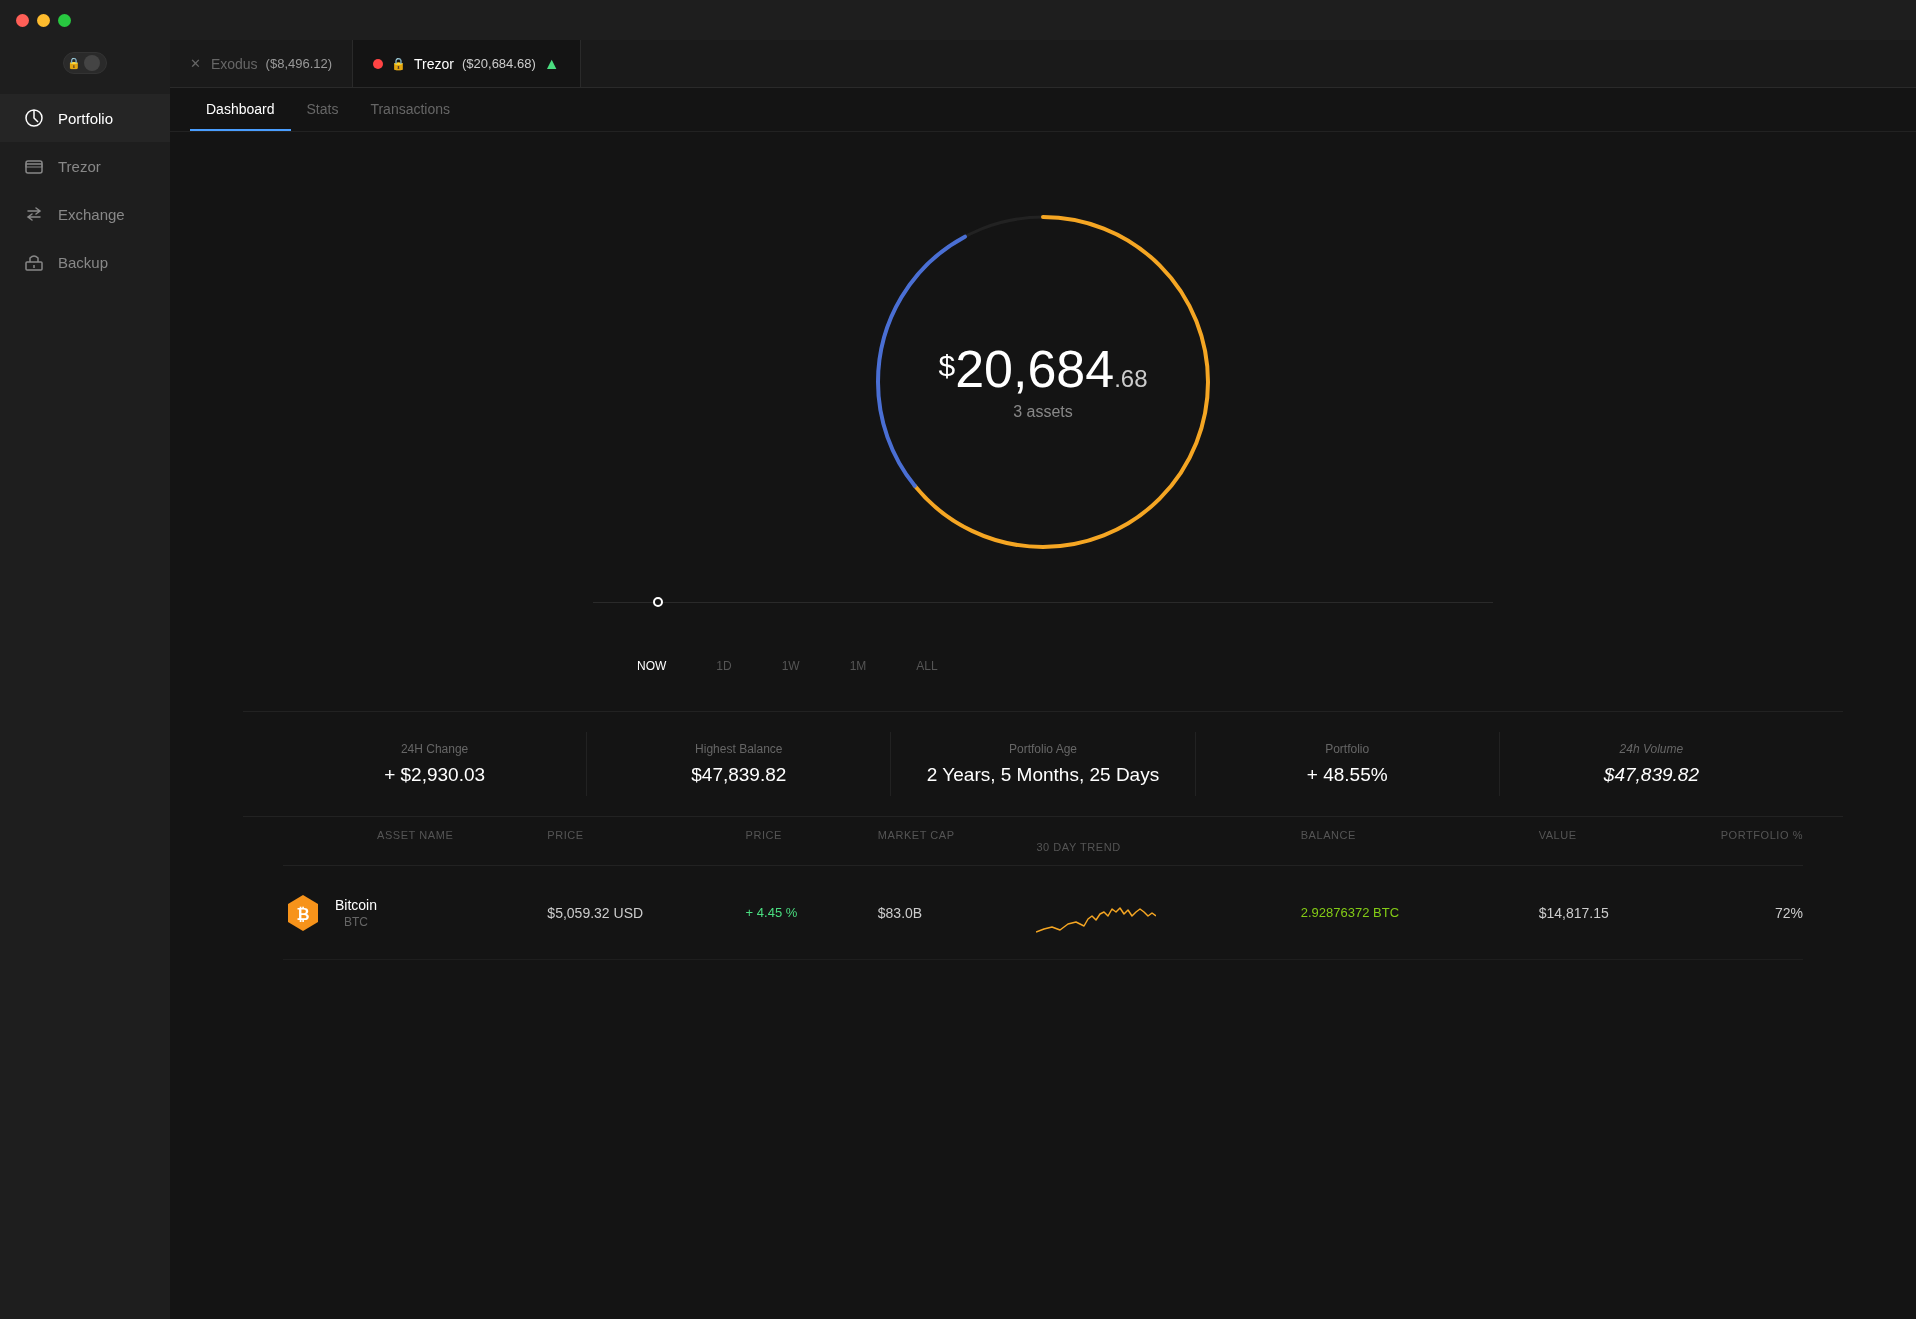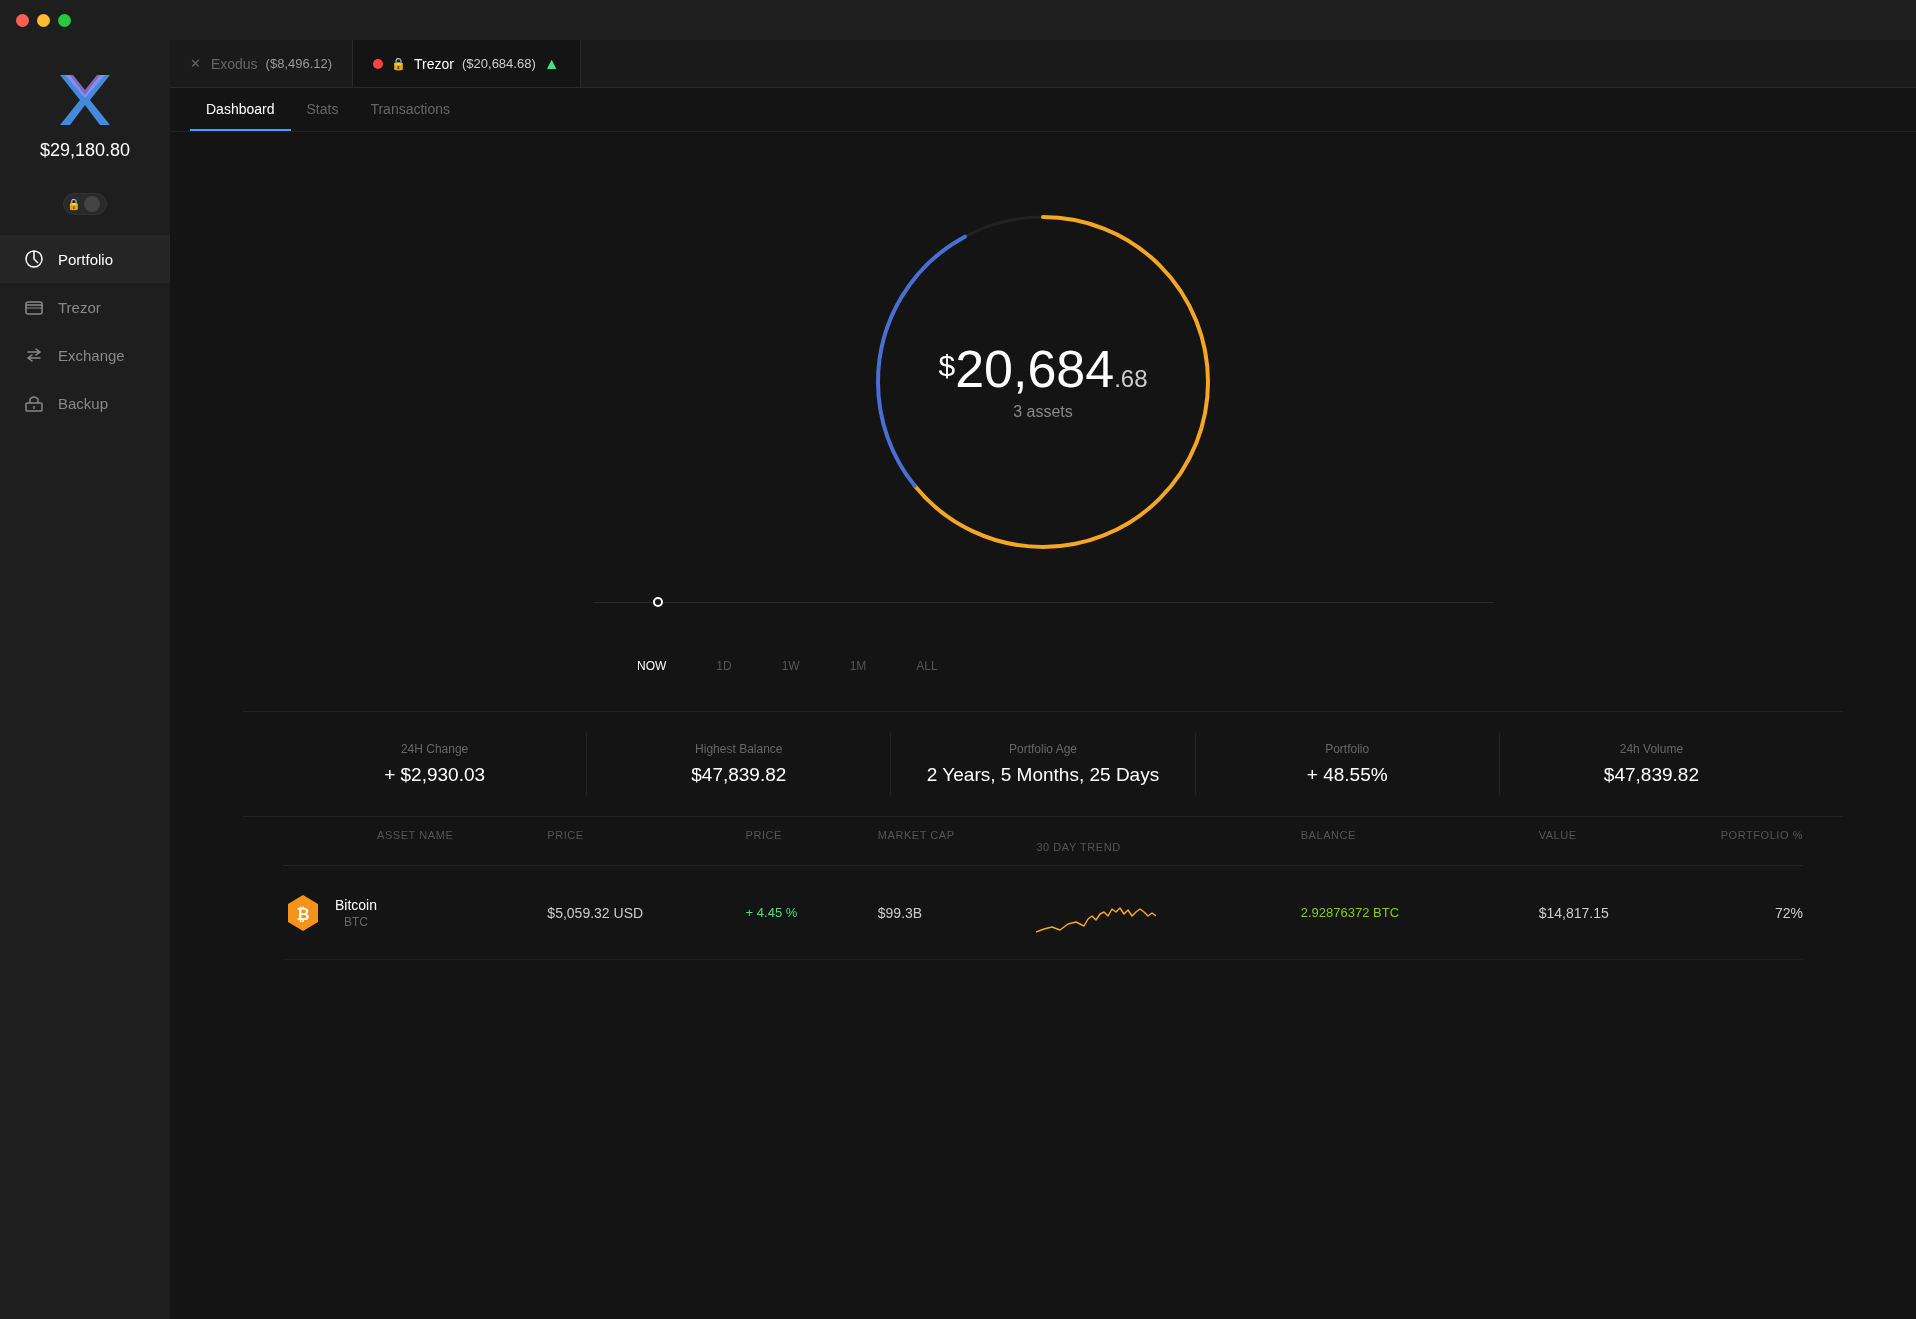--- a/index.html
+++ b/index.html
@@ -332,21 +332,21 @@
     }
     .stat-item {
       flex: 1;
       display: flex;
       flex-direction: column;
       align-items: center;
       gap: 8px;
       padding: 10px 0;
       border-right: 1px solid #222;
     }
-    .stat-item:last-child { border-right: none; }
+    .stat-item:last-child { border-right: none; font-style: italic; }
     .stat-label {
       color: #666;
       font-size: 12px;
       text-align: center;
     }
     .stat-value {
       color: #ffffff;
       font-size: 19px;
       font-weight: 400;
       text-align: right;
@@ -435,28 +435,20 @@
   <div class="titlebar-dots">
     <div class="dot dot-red"></div>
     <div class="dot dot-yellow"></div>
     <div class="dot dot-green"></div>
   </div>
 </div>
 
 <div class="app-container">
 
   <div class="sidebar">
-    <div class="sidebar-logo">
-
-      <svg class="logo-icon" viewBox="0 0 60 60" fill="none" xmlns="http://www.w3.org/2000/svg">
-        <polygon points="5,5 25,30 5,55 15,55 30,35 45,55 55,55 35,30 55,5 45,5 30,25 15,5" fill="#4a9eff" opacity="0.85"></polygon>
-        <polygon points="10,5 30,28 50,5 42,5 30,20 18,5" fill="#a78bfa" opacity="0.7"></polygon>
-      </svg>
-      <div class="sidebar-balance">$29,180.80</div>
-    </div>
 
     <div class="sidebar-lock">
       <div class="lock-toggle">
         <span class="lock-icon-small">🔒</span>
         <div class="lock-dot"></div>
       </div>
     </div>
 
     <nav class="sidebar-nav">
 
@@ -617,21 +609,21 @@
                 </svg>
               </div>
               <div class="asset-name-text">
                 <span class="asset-name-main">Bitcoin</span>
                 <span class="asset-name-ticker">BTC</span>
               </div>
             </div>
           </div>
           <div class="col col-price asset-price">$5,059.32 USD</div>
           <div class="col col-price-change asset-change-pos">+ 4.45 %</div>
-          <div class="col col-mcap asset-mcap">$99.3B</div>
+          <div class="col col-mcap asset-mcap">$83.0B</div>
           <div class="col col-trend">
             
             <svg class="spark-chart" viewBox="0 0 120 45">
               <polyline points="0,38 8,35 16,33 24,36 32,30 40,28 48,32 52,25 56,22 60,26 64,20 68,18 72,22 76,15 80,18 84,14 88,20 92,16 96,22 100,18 104,15 108,18 112,22 116,19 120,22" fill="none" stroke="#f5a623" stroke-width="1.5" stroke-linejoin="round"></polyline>
             </svg>
           </div>
           <div class="col col-balance asset-balance">2.92876372 BTC</div>
           <div class="col col-value asset-value">$14,817.15</div>
           <div class="col col-portfolio asset-portfolio">72%</div>
         </div>

